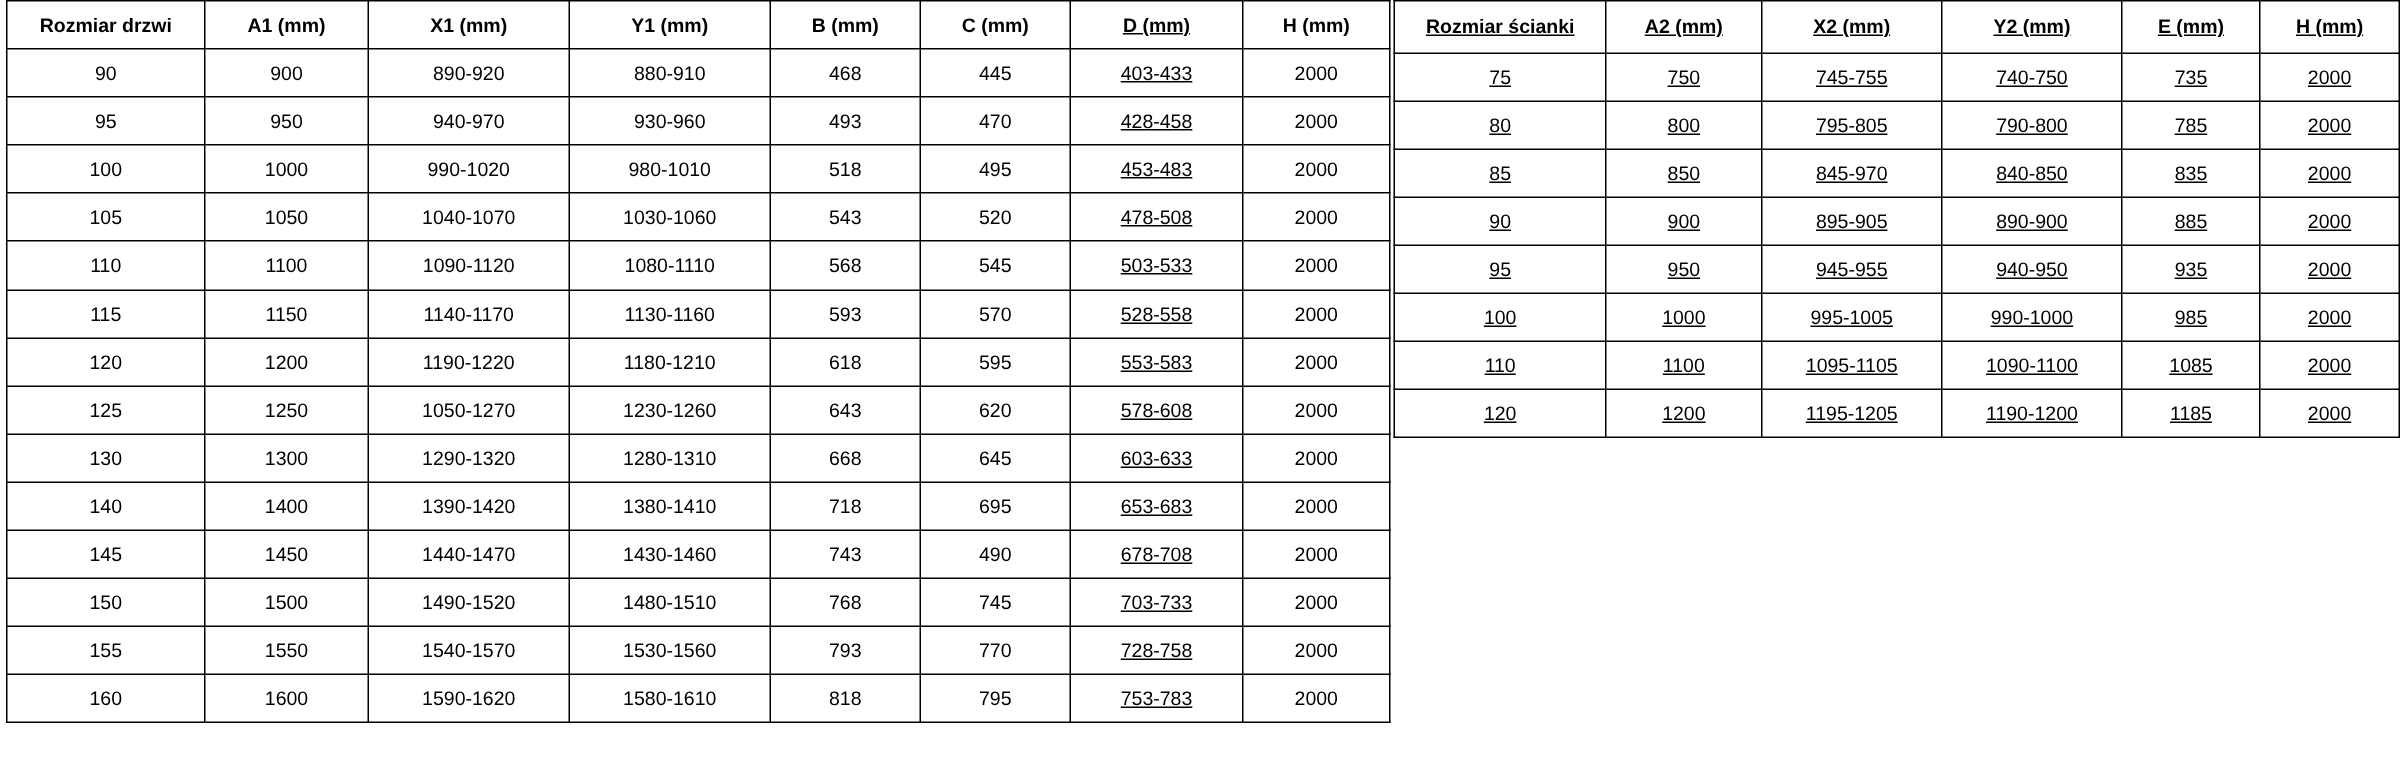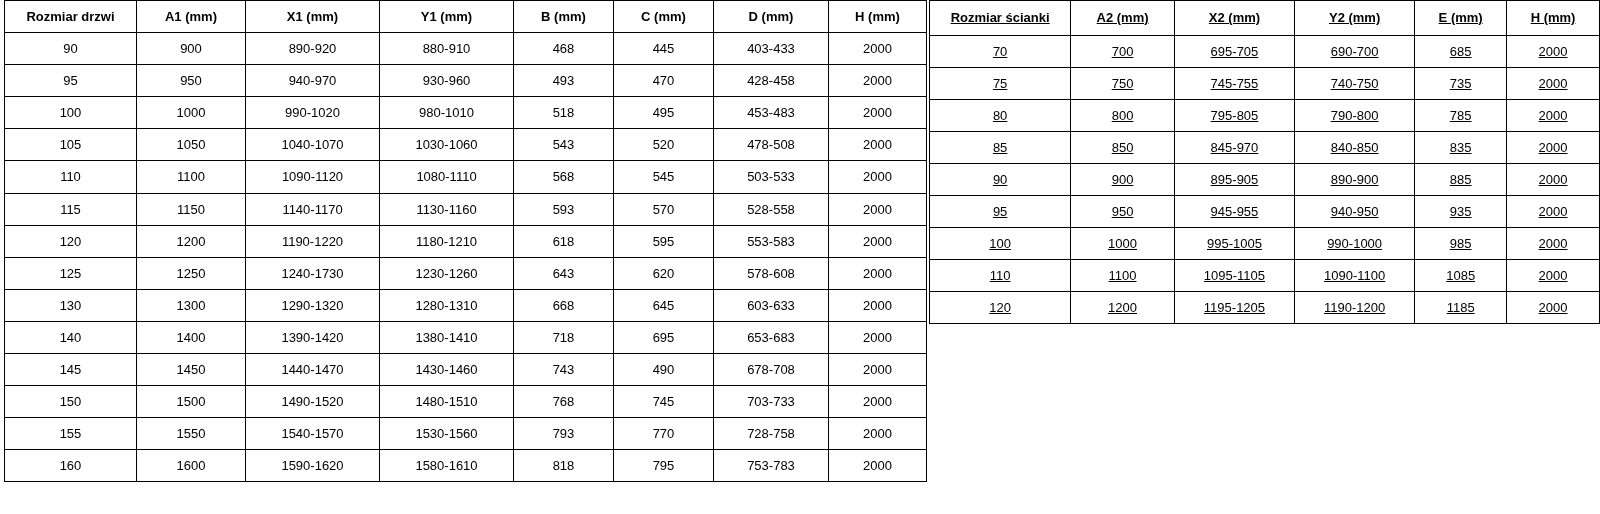--- a/index.html
+++ b/index.html
@@ -47,21 +47,21 @@
   }
   #door-table td, #door-table th { height: 31.1px; line-height: 31.1px; }
 
   
   #door-table .c0 { width: 131px; }
   #door-table .c1 { width: 108px; }
   #door-table .c2 { width: 133px; }
   #door-table .c3 { width: 133px; }
   #door-table .c4 { width: 99px; }
   #door-table .c5 { width: 99px; }
-  #door-table .c6 { width: 114px; }
+  #door-table .c6 { width: 114px; text-decoration: underline; }
   #door-table .c7 { width: 97px; }
 
   
   #wall-table .c0 { width: 143px; }
   #wall-table .c1 { width: 106px; }
   #wall-table .c2 { width: 123px; }
   #wall-table .c3 { width: 123px; border-radius: 16px; }
   #wall-table .c4 { width: 94px; }
   #wall-table .c5 { width: 95px; }
 </style>
@@ -151,21 +151,21 @@
             <td class="c2">1190-1220</td>
             <td class="c3">1180-1210</td>
             <td class="c4">618</td>
             <td class="c5">595</td>
             <td class="c6">553-583</td>
             <td class="c7">2000</td>
           </tr>
           <tr>
             <td class="c0">125</td>
             <td class="c1">1250</td>
-            <td class="c2">1240-1730</td>
+            <td class="c2">1050-1270</td>
             <td class="c3">1230-1260</td>
             <td class="c4">643</td>
             <td class="c5">620</td>
             <td class="c6">578-608</td>
             <td class="c7">2000</td>
           </tr>
           <tr>
             <td class="c0">130</td>
             <td class="c1">1300</td>
             <td class="c2">1290-1320</td>
@@ -236,28 +236,20 @@
             <th class="c0">Rozmiar ścianki</th>
             <th class="c1">A2 (mm)</th>
             <th class="c2">X2 (mm)</th>
             <th class="c3">Y2 (mm)</th>
             <th class="c4">E (mm)</th>
             <th class="c5">H (mm)</th>
           </tr>
       </thead>
       <tbody id="wall-body">
           <tr>
-            <td class="c0">70</td>
-            <td class="c1">700</td>
-            <td class="c2">695-705</td>
-            <td class="c3">690-700</td>
-            <td class="c4">685</td>
-            <td class="c5">2000</td>
-          </tr>
-          <tr>
             <td class="c0">75</td>
             <td class="c1">750</td>
             <td class="c2">745-755</td>
             <td class="c3">740-750</td>
             <td class="c4">735</td>
             <td class="c5">2000</td>
           </tr>
           <tr>
             <td class="c0">80</td>
             <td class="c1">800</td>

